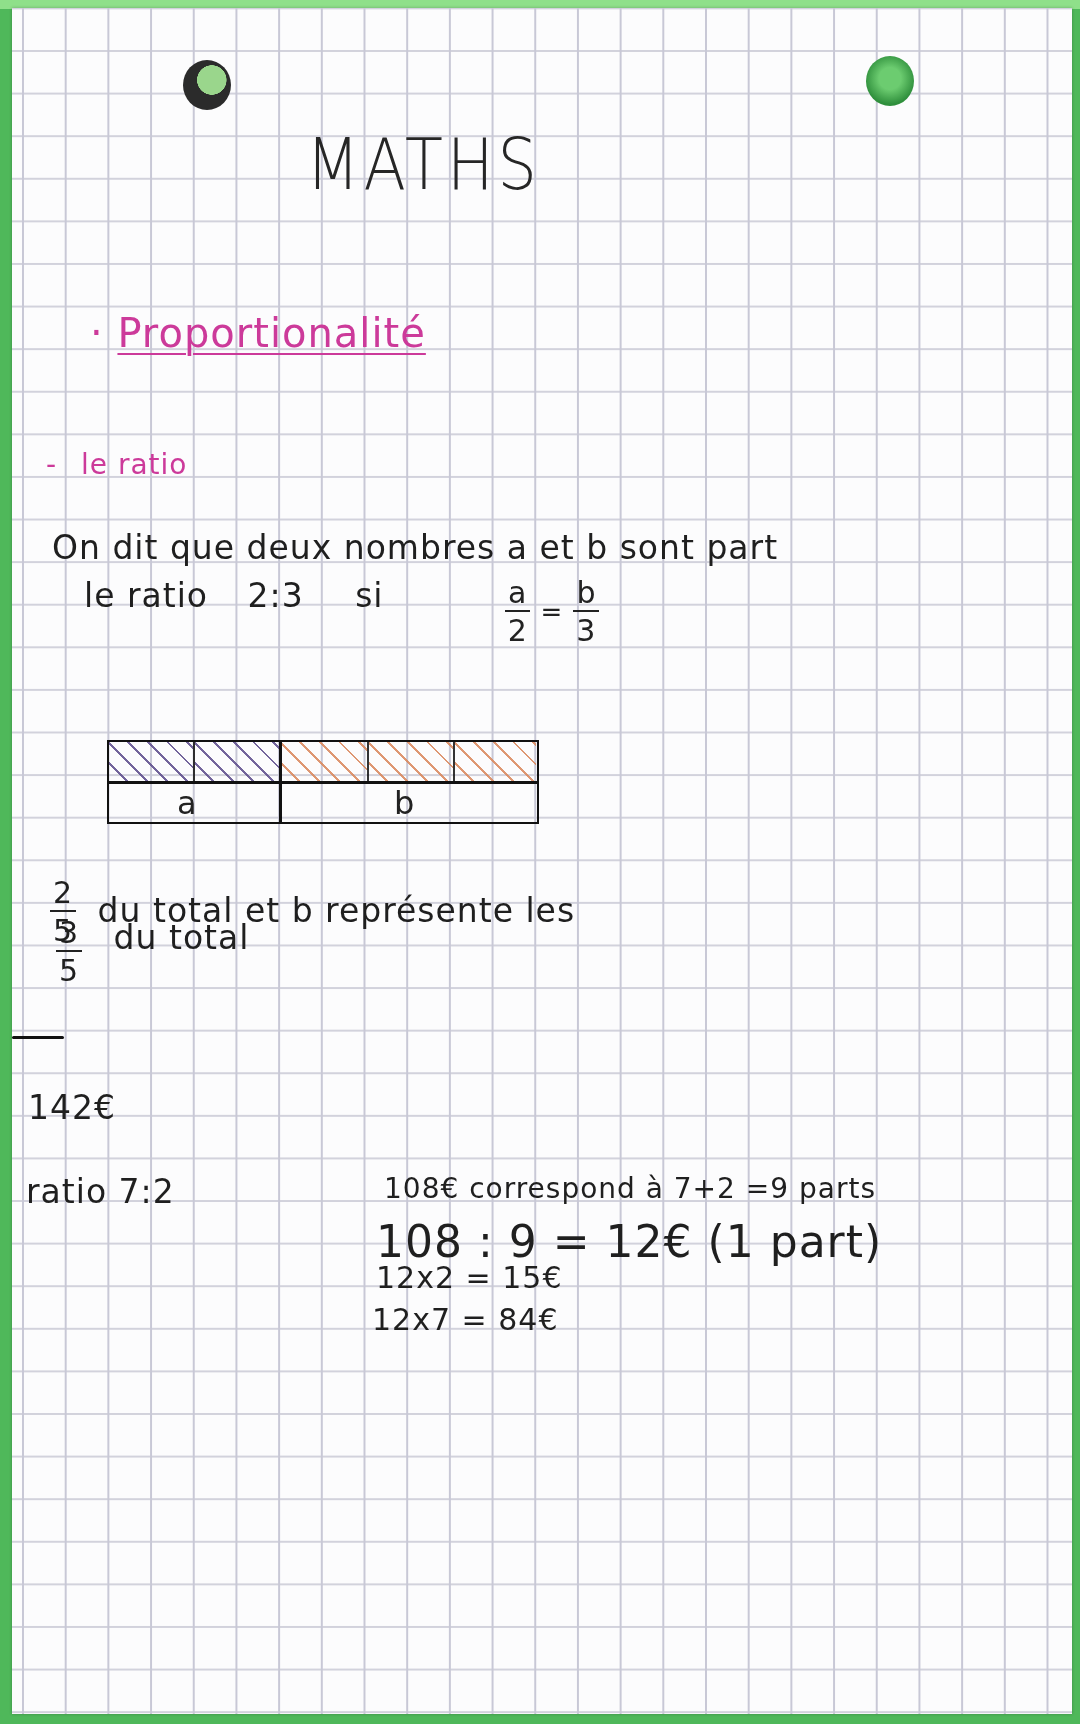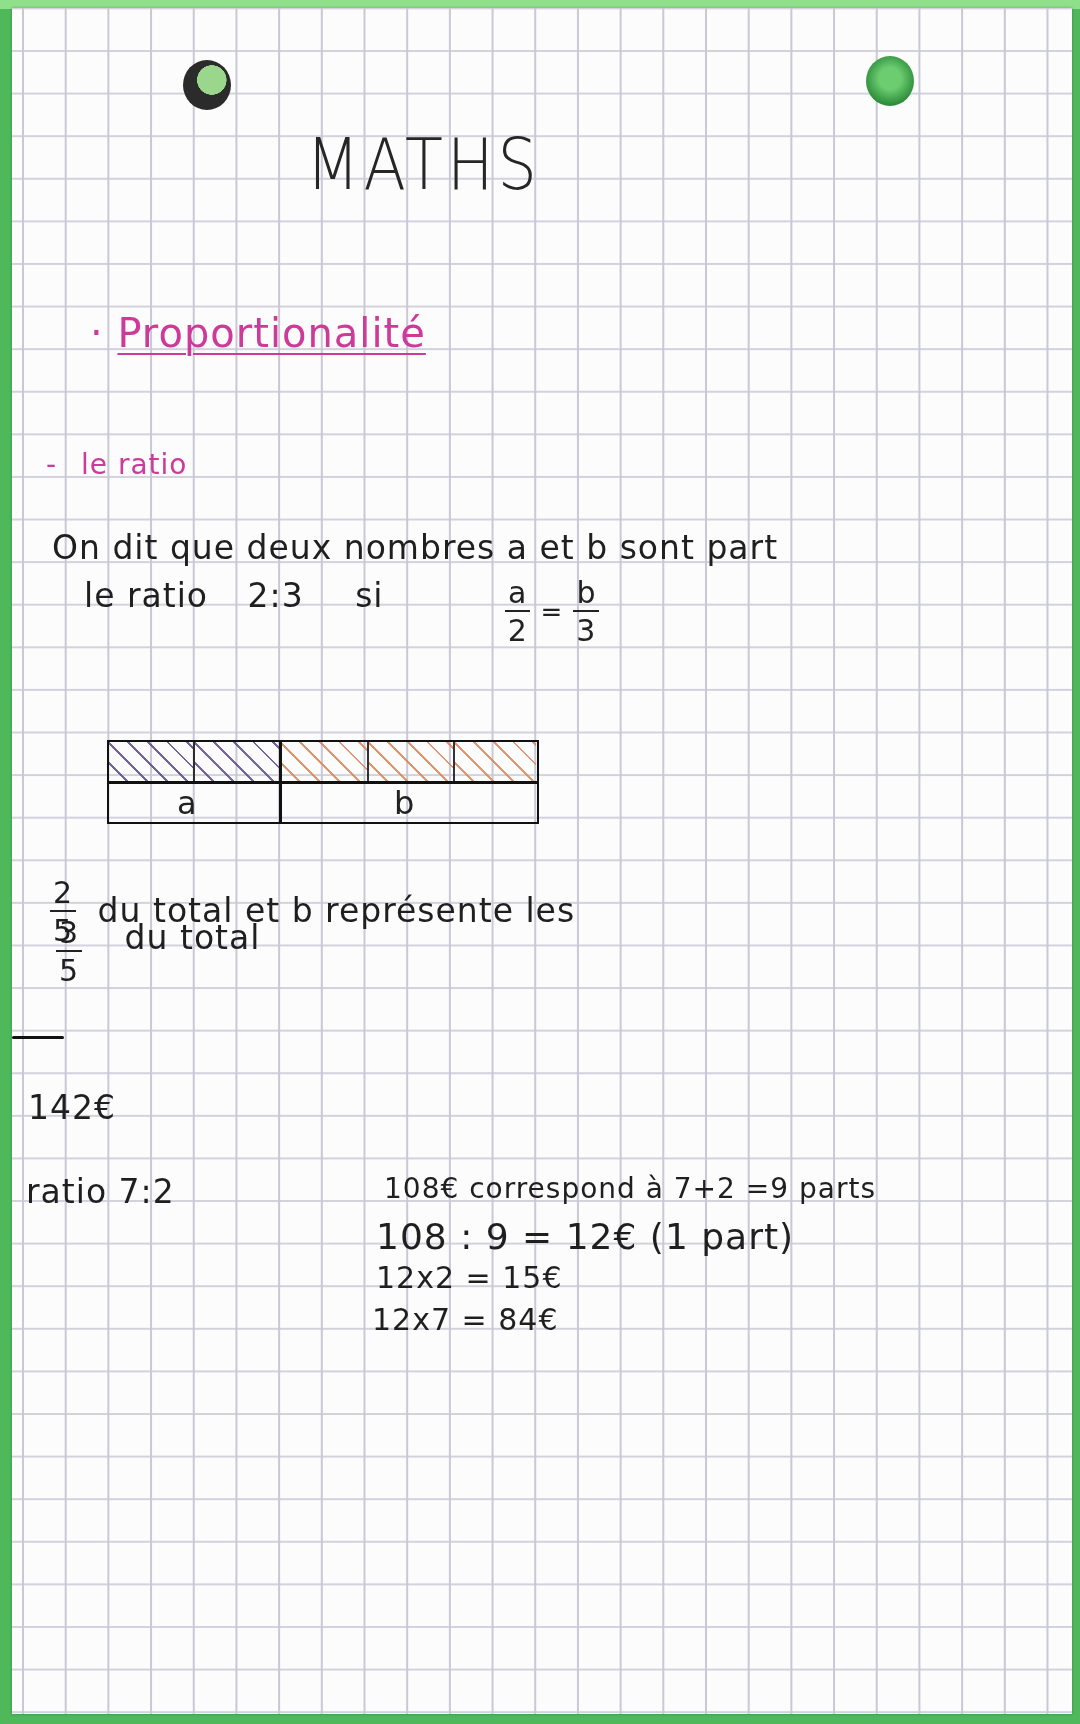--- a/index.html
+++ b/index.html
@@ -104,24 +104,24 @@
     <span class="num">2</span>
     <span class="den">5</span>
   </span>
   <span>du total et b représente les</span>
 </div>
 <div class="hw txt" style="left:56px; top:918px;">
   <span class="frac" style="margin-right:20px;">
     <span class="num">3</span>
     <span class="den">5</span>
   </span>
-  <span style="vertical-align:top;margin-left:11px;">du total</span>
+  <span style="vertical-align:top;">du total</span>
 </div>
 
 <div class="sep"></div>
 
 <div class="hw txt" style="left:28px; top:1088px;">142€</div>
 <div class="hw txt" style="left:26px; top:1172px;">ratio 7:2</div>
 
 <div class="hw txt" style="left:384px; top:1172px; font-size:28px;">108€ correspond à 7+2 =9 parts</div>
-<div class="hw txt" style="left:376px; top:1216px; font-size:36px;">108 : 9 = 12€   (1 part)</div>
+<div class="hw txt" style="left:376px; top:1216px; font-size:44px;">108 : 9 = 12€   (1 part)</div>
 <div class="hw txt" style="left:376px; top:1260px; font-size:30px;">12x2 = 15€</div>
 <div class="hw txt" style="left:372px; top:1302px; font-size:30px;">12x7 = 84€</div>
 
 </body></html>

